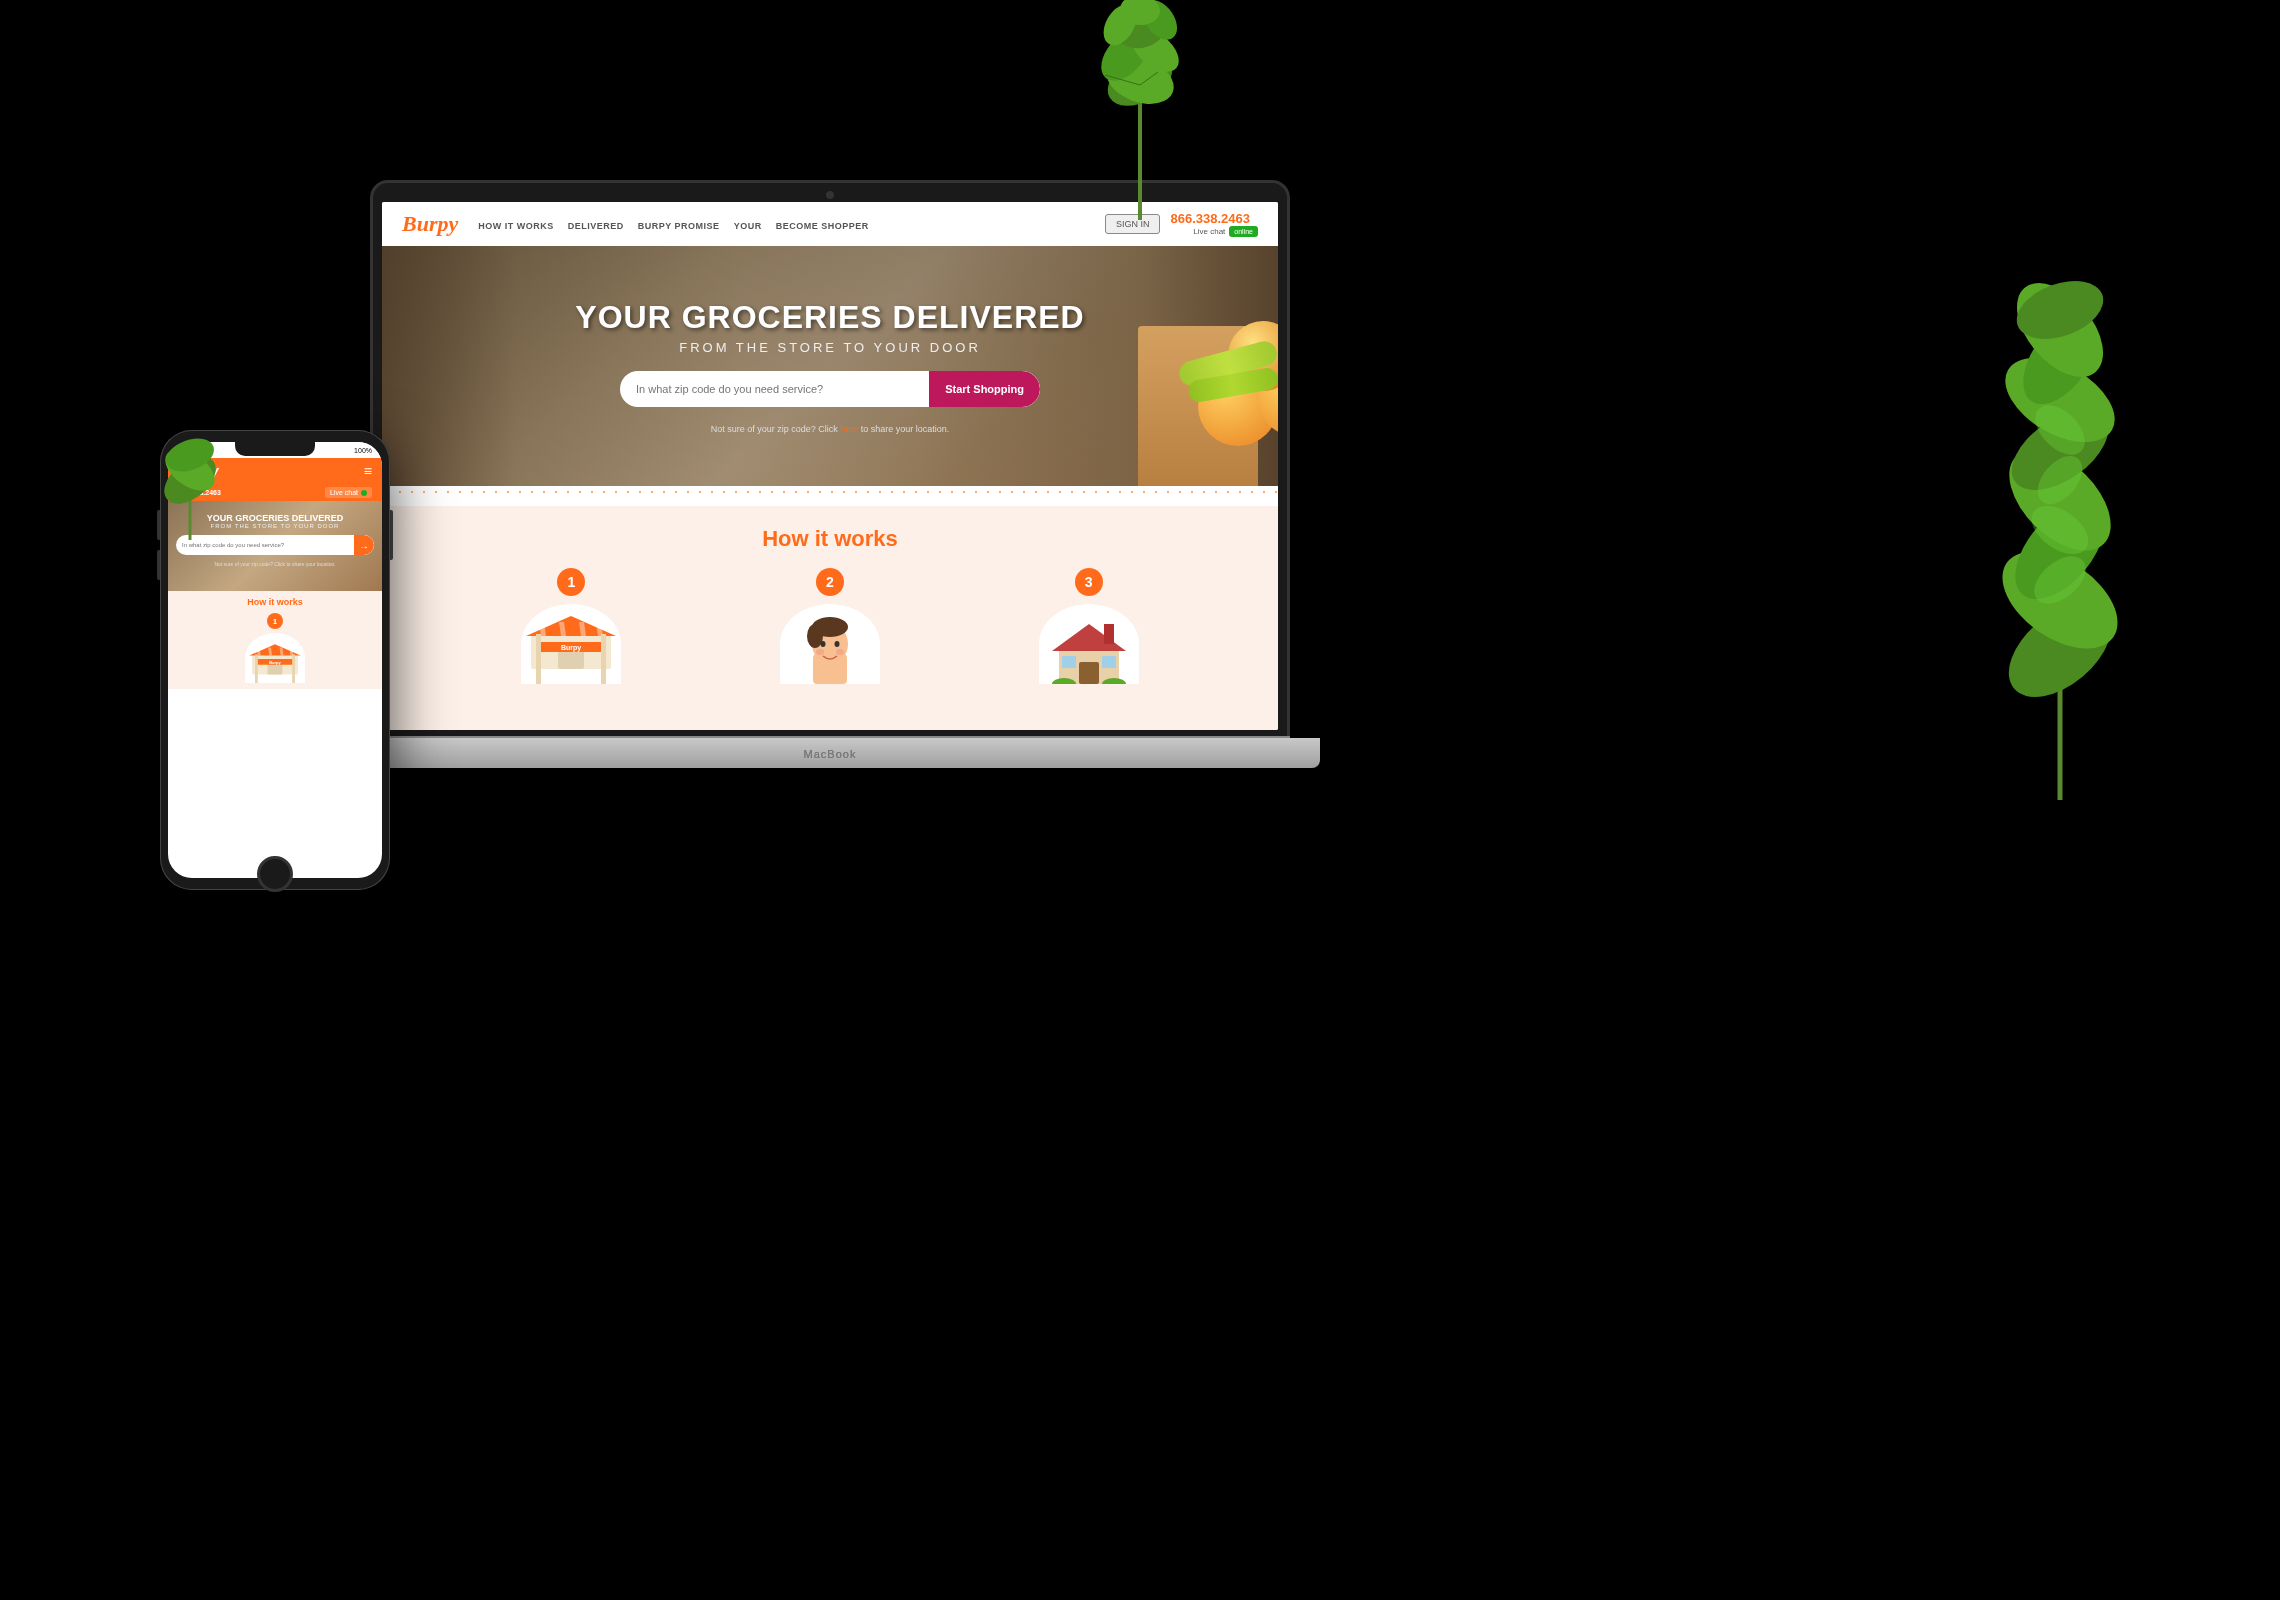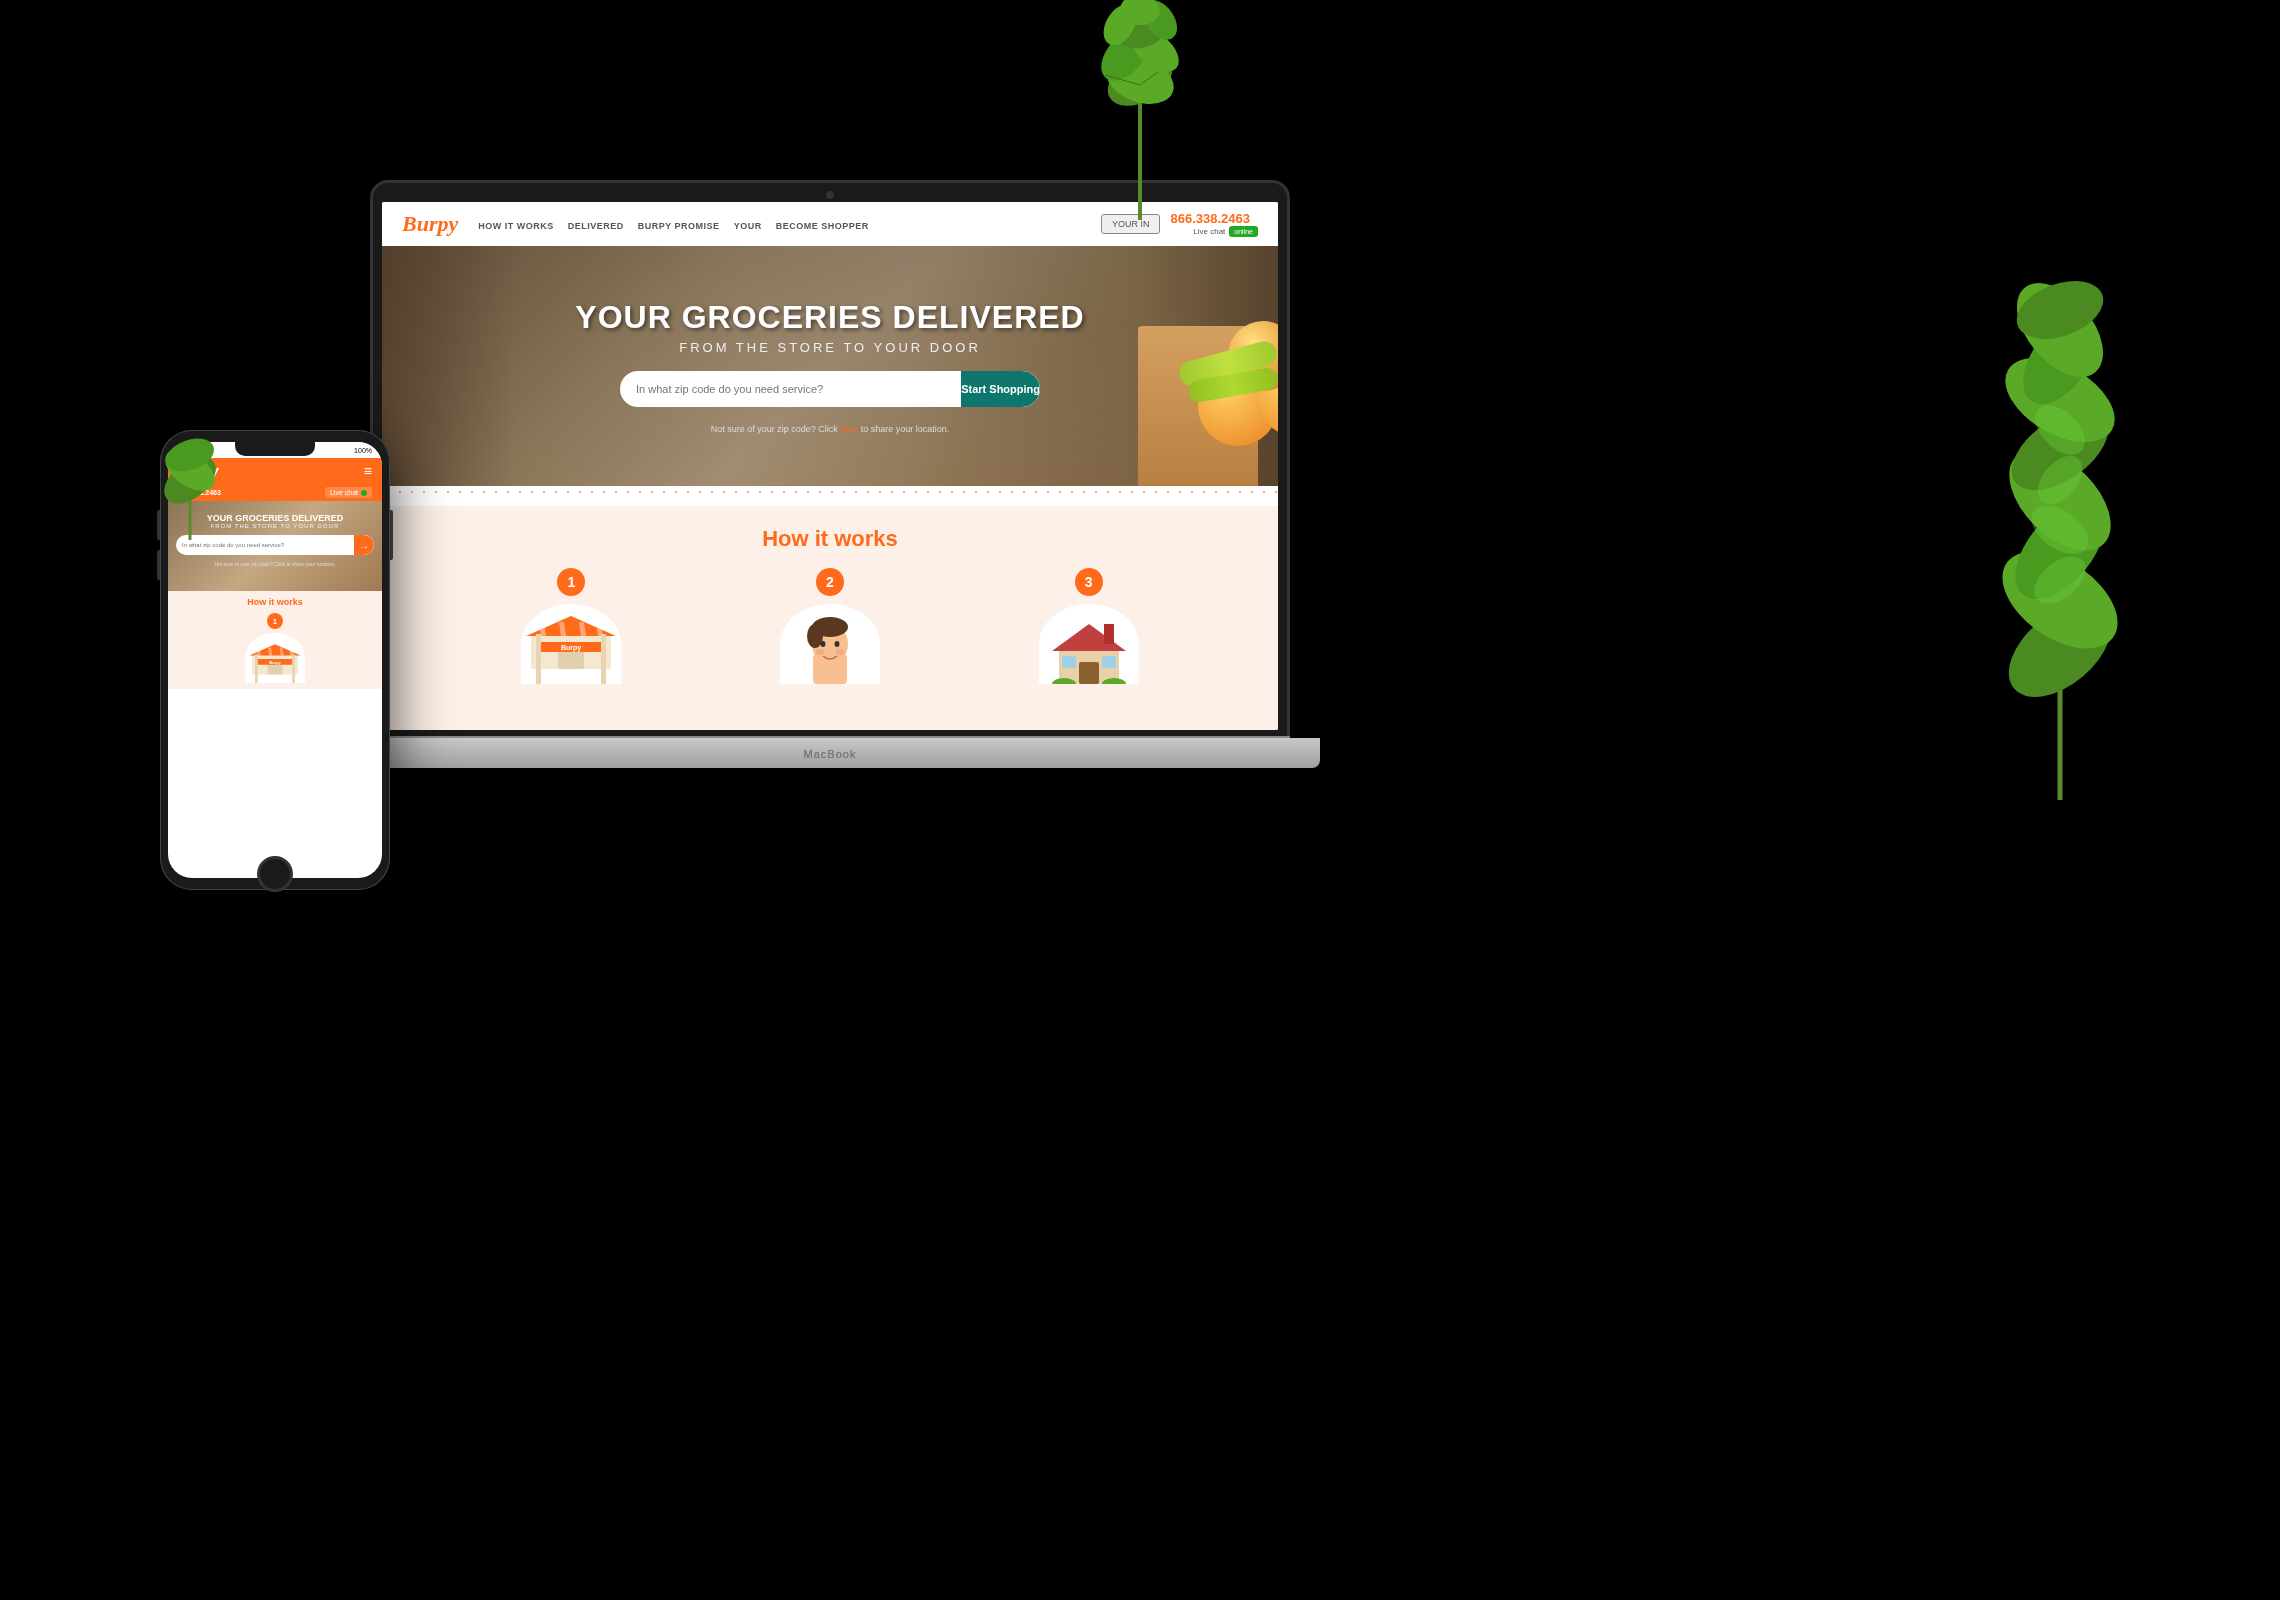--- a/index.html
+++ b/index.html
@@ -255,24 +255,24 @@
     .hero-search input {
       flex: 1;
       border: none;
       outline: none;
       padding: 0 16px;
       font-size: 11px;
       color: #888;
       background: transparent;
     }
     .hero-search-btn {
-      background: #0f766e;
+      background: #be185d;
       color: #fff;
       border: none;
-      padding: 0 0;
+      padding: 0 16px;
       height: 36px;
       font-size: 11px;
       font-weight: bold;
       cursor: pointer;
       border-radius: 0 25px 25px 0;
       white-space: nowrap;
     }
     .hero-location-note {
       color: #ddd;
       font-size: 9px;
@@ -654,21 +654,21 @@
 
         <nav class="site-nav">
           <div class="site-logo">Burpy</div>
           <ul class="nav-links">
             <li><a>HOW IT WORKS</a></li>
             <li><a>DELIVERED</a></li>
             <li><a>BURPY PROMISE</a></li>
             <li><a>YOUR</a></li>
             <li><a>BECOME SHOPPER</a></li>
           </ul>
-          <button class="nav-sign-in">YOUR IN</button>
+          <button class="nav-sign-in">SIGN IN</button>
           <div class="nav-right">
             <div class="nav-phone">866.338.2463</div>
             <div class="nav-livechat">
               <span class="nav-livechat-label">Live chat</span>
               <span class="nav-online-badge">online</span>
             </div>
           </div>
         </nav>
 
         <section class="hero-section">

